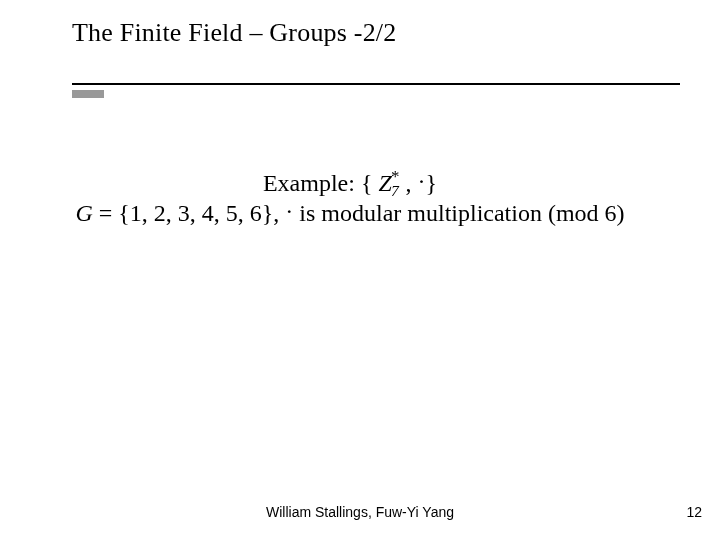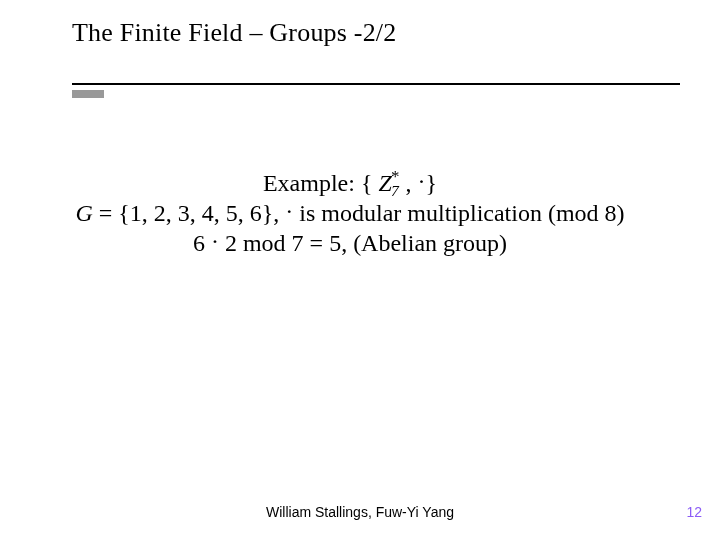--- a/index.html
+++ b/index.html
@@ -97,21 +97,21 @@
     font-family: Arial, Helvetica, sans-serif;
     font-size: 14px;
     color: #000;
   }
   .page-number {
     position: absolute;
     bottom: 20px;
     right: 18px;
     font-family: Arial, Helvetica, sans-serif;
     font-size: 14px;
-    color: #8b5cf6;
+    color: #000000;
     text-align: right;
   }
 </style>
 </head>
 <body>
 
 <div class="slide">
 
   <div class="title-block">
     <p class="title-text">
@@ -121,27 +121,24 @@
     <hr class="title-rule">
   </div>
 
   <div class="body-block">
 
     <p>
       <span>Example: { </span><span class="zstar"><span class="zstar-z">Z</span><span class="zstar-sub">7</span><span class="zstar-sup">*</span></span><span> , </span><span class="dot">·</span><span>}</span>
     </p>
 
     <p>
-      <span class="em">G</span><span> = {1, 2, 3, 4, 5, 6}, </span><span class="dot">·</span><span> is modular multiplication (mod 8)</span>
+      <span class="em">G</span><span> = {1, 2, 3, 4, 5, 6}, </span><span class="dot">·</span><span> is modular multiplication (mod 6)</span>
     </p>
 
 
 
-    <p>
-      <span> 6 </span><span class="dot">·</span><span> 2 mod 7 = 5, (Abelian group)</span>
-    </p>
 
   </div>
 
   <div class="footer-credits">William Stallings, Fuw-Yi Yang</div>
   <div class="page-number">12</div>
 
 </div>
 
 </body></html>

